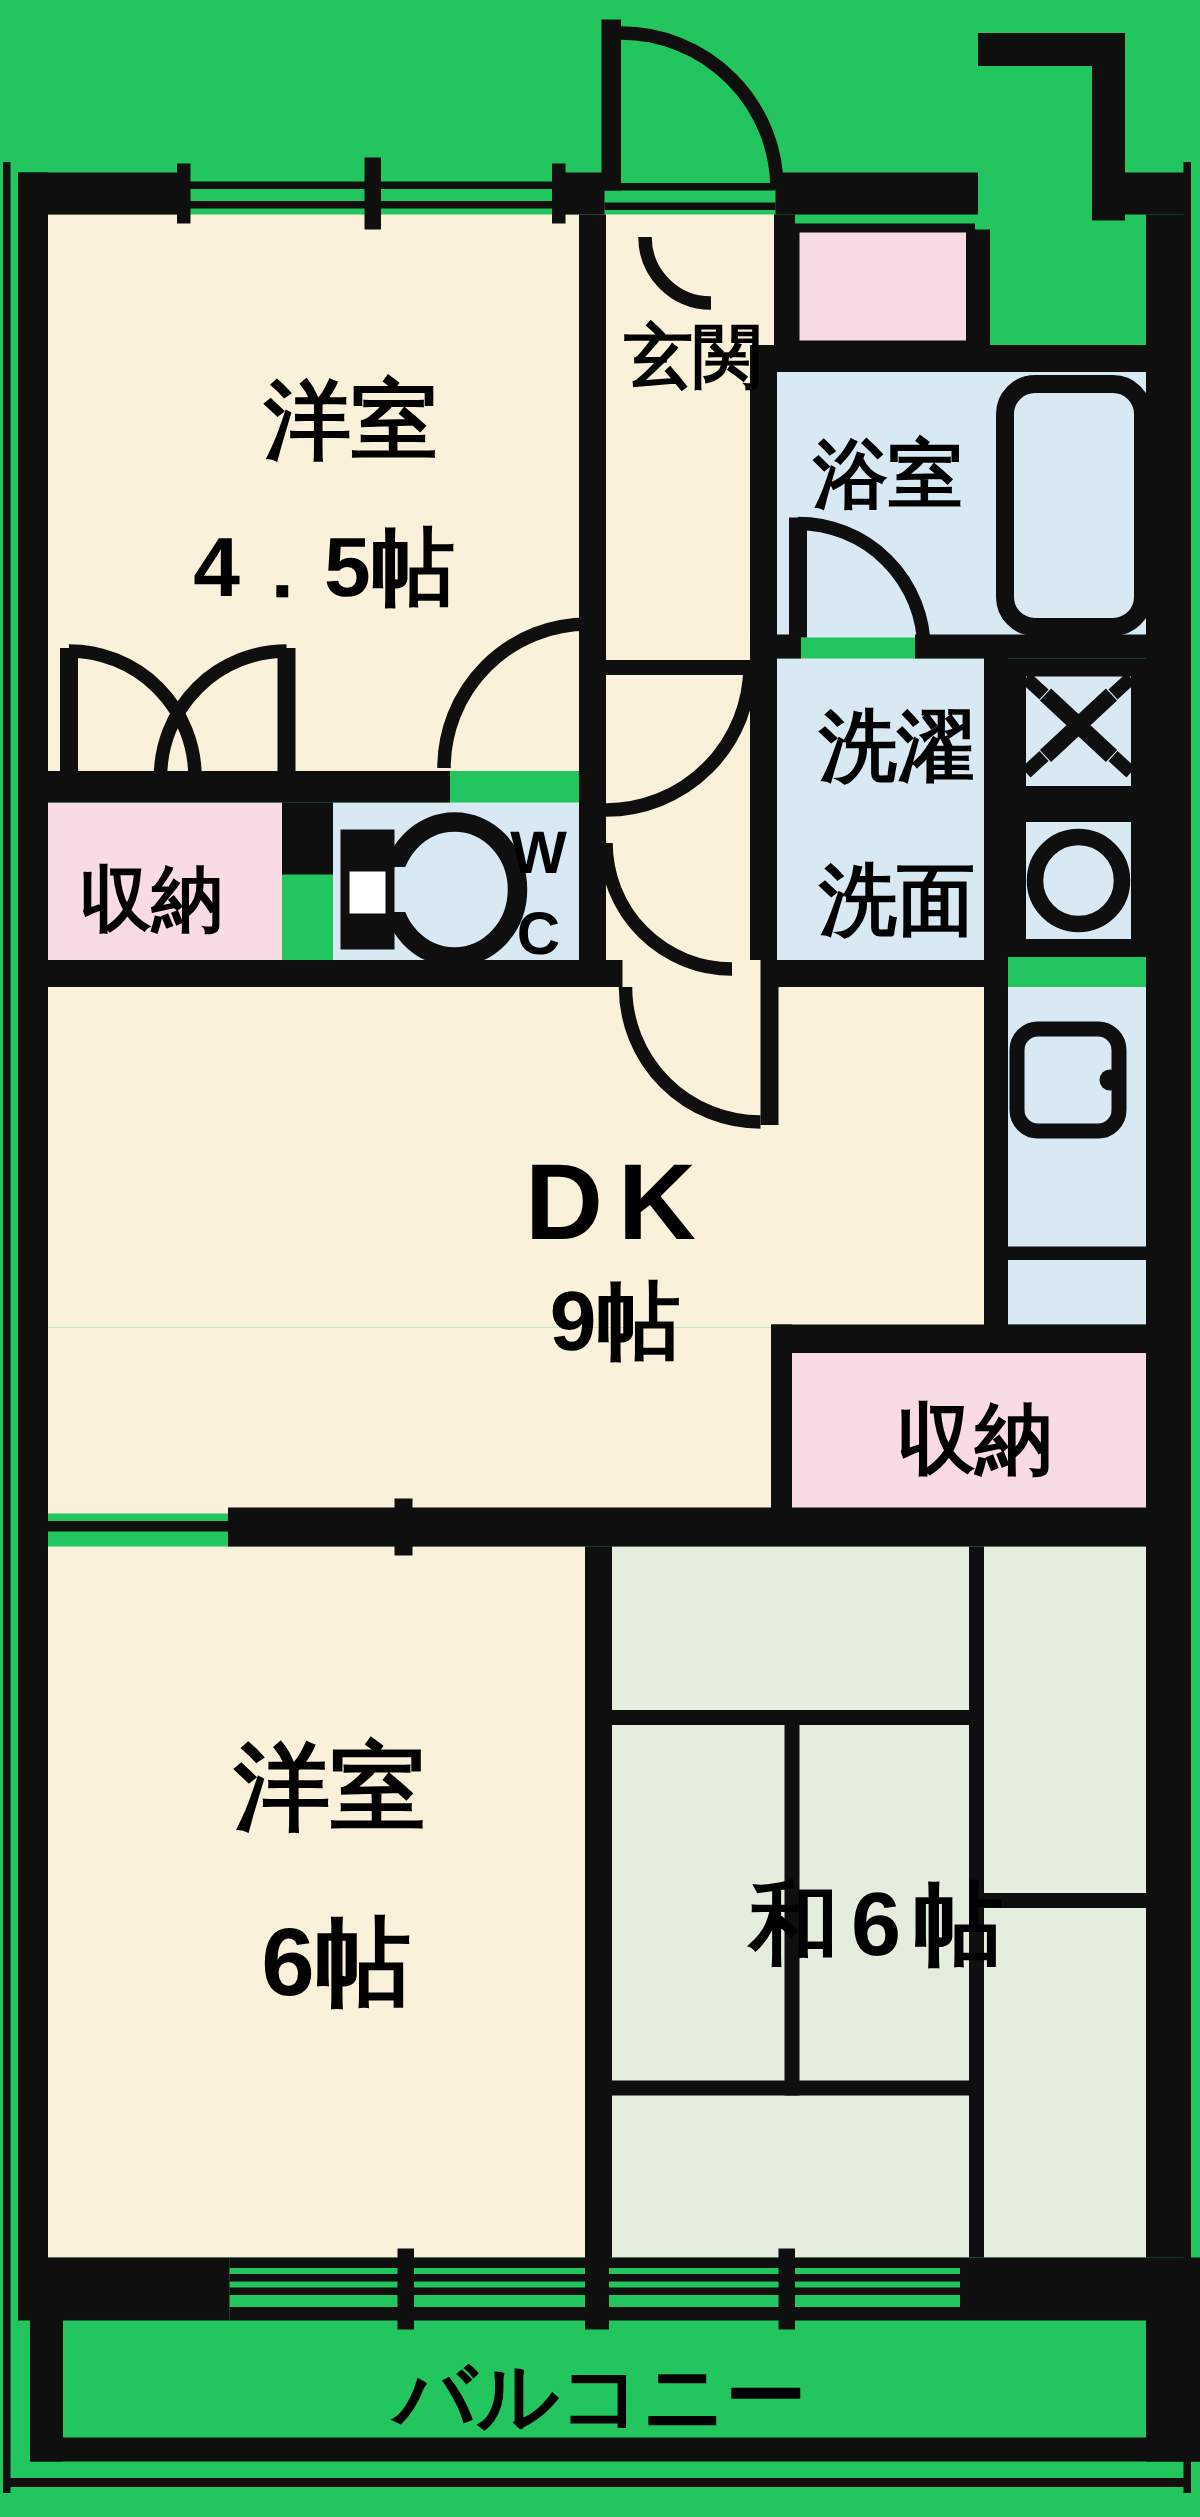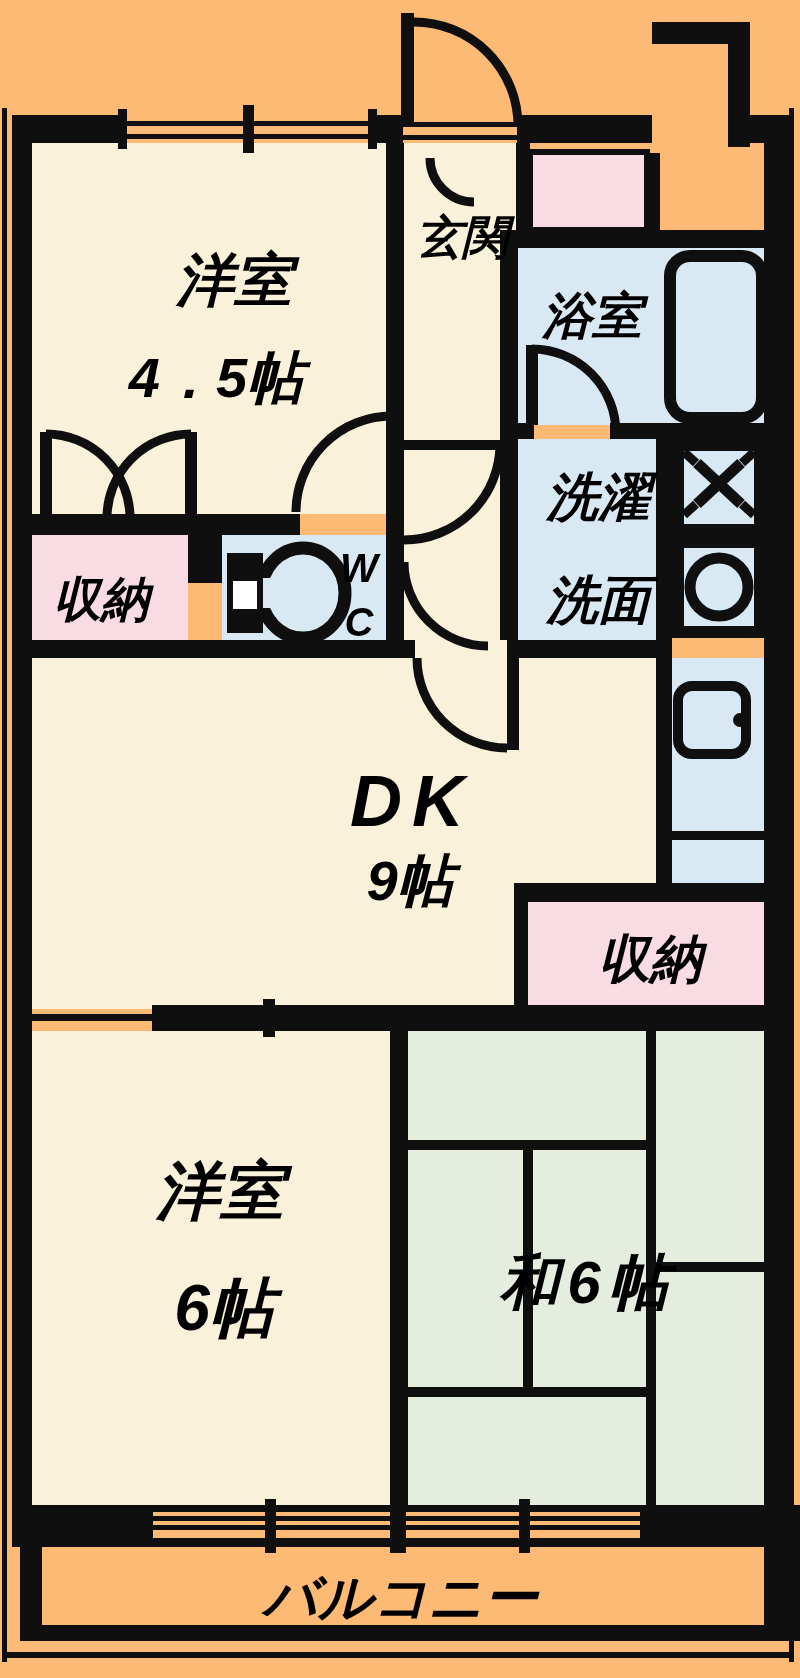--- a/index.html
+++ b/index.html
@@ -1,16 +1,16 @@
 <!DOCTYPE html>
 <html><head>
 <meta charset="utf-8">
 <style>
   html,body{margin:0;padding:0;background:#ffffff;}
-  .stage{position:relative;width:800px;height:1678px;background:#fdba74;overflow:hidden;font-style:italic;}
+  .stage{position:relative;width:800px;height:1678px;background:#22c55e;overflow:hidden;}
   svg{display:block;}
   .wall{fill:#0f0f0f;}
   .thin{fill:#0f0f0f;}
   .arc{stroke:#0f0f0f;stroke-width:9;fill:none;}
   .fixstroke{stroke:#0f0f0f;fill:none;}
   text{font-family:"Liberation Sans","DejaVu Sans",sans-serif;font-weight:bold;fill:#000000;}
 </style>
 </head>
 <body>
 

